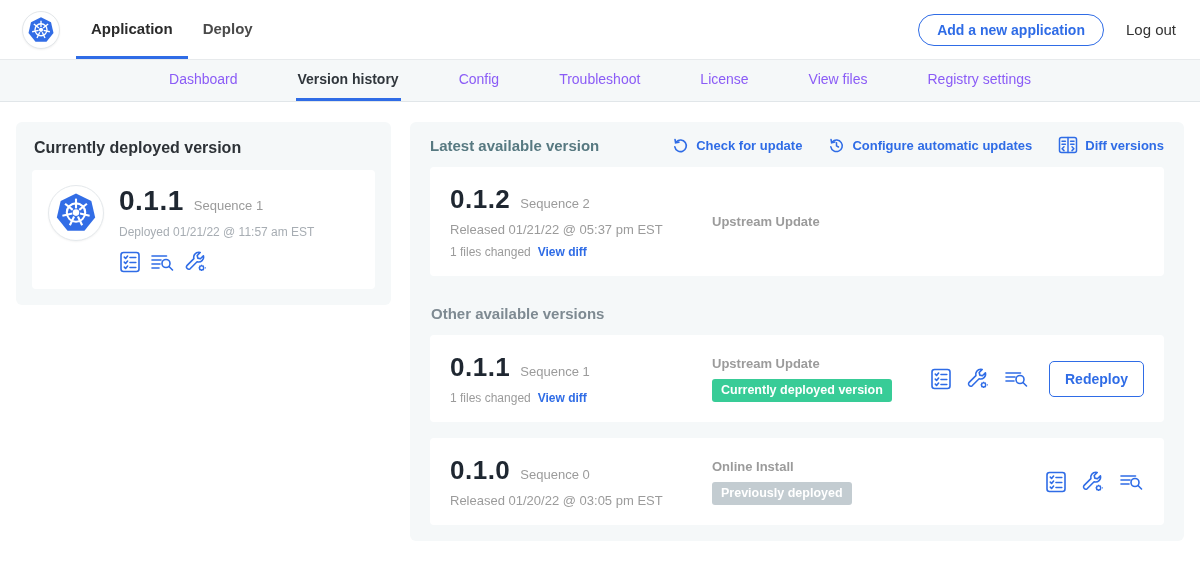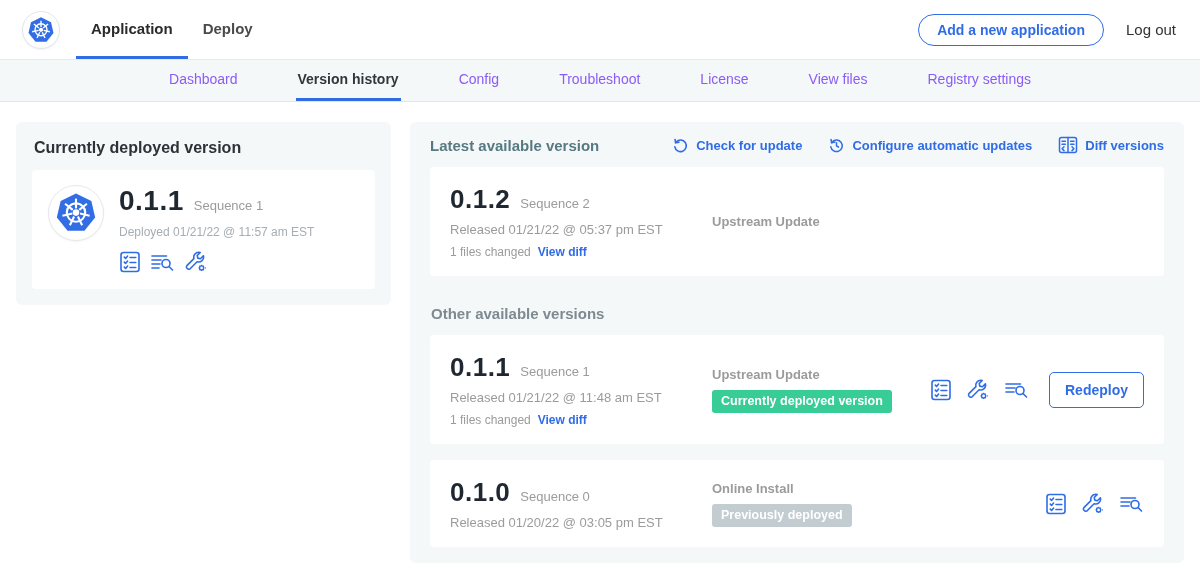--- a/index.html
+++ b/index.html
@@ -228,21 +228,20 @@
     </div>
 
     <div class="section-label">Other available versions</div>
 
     <div class="vcard">
       <div>
         <div class="ver-row">
           <span class="ver-big">0.1.1</span>
           <span class="seq">Sequence 1</span>
         </div>
-        <div class="rel">Released 01/21/22 @ 11:48 am EST</div>
         <div class="files-row">
           <span>1 files changed</span>
           <span class="view-diff">View diff</span>
         </div>
       </div>
       <div>
         <div class="src">Upstream Update</div>
         <div class="badge green">Currently deployed version</div>
       </div>
       <div class="actions">

